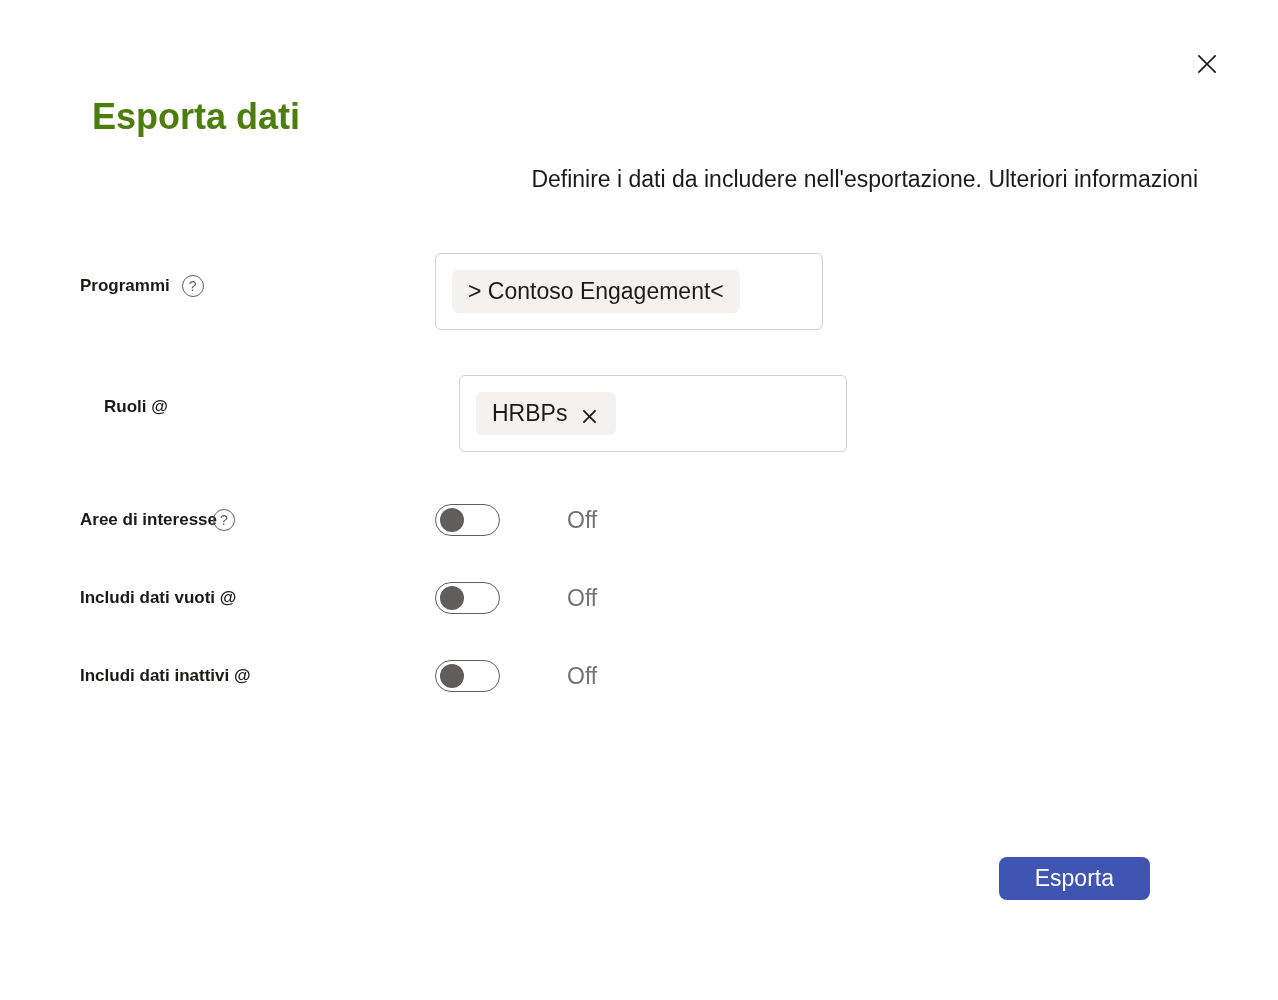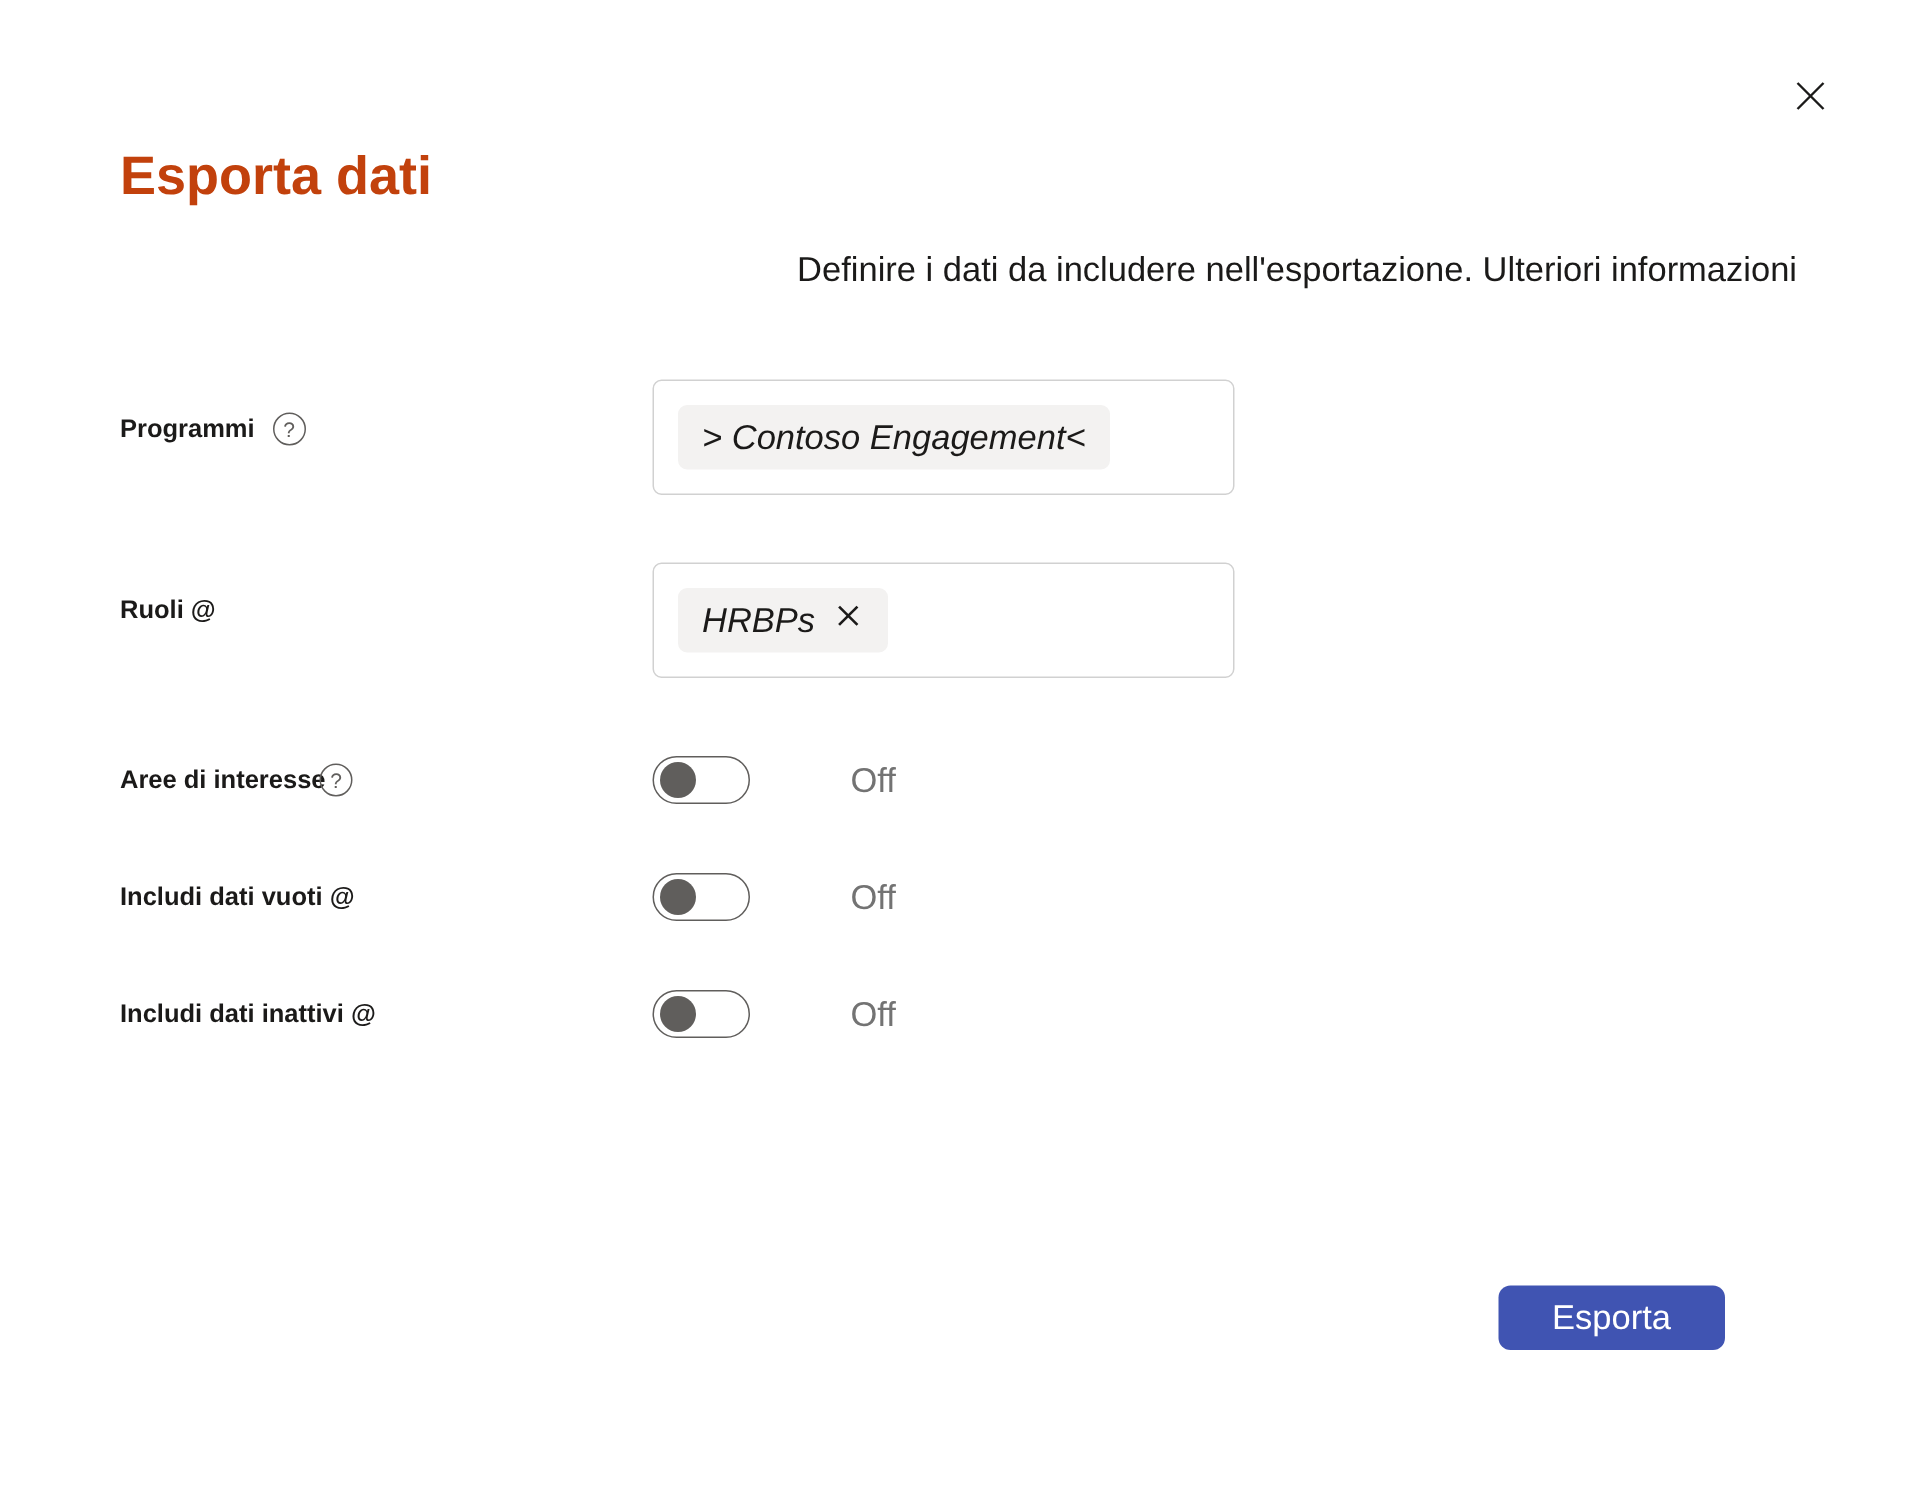--- a/index.html
+++ b/index.html
@@ -41,23 +41,24 @@
     }
     
     .close-button svg {
       width: 26px;
       height: 26px;
     }
     
     .dialog-title {
       font-size: 36px;
       font-weight: 600;
-      color: #c2410c;
+      color: #4d7c0f;
       margin-bottom: 28px;
       margin-top: 36px;
+      margin-left: 12px;
     }
     
     .dialog-subtitle {
       font-size: 23px;
       font-weight: 400;
       color: #1b1a19;
       margin-bottom: 60px;
       text-align: right;
     }
     
@@ -105,27 +106,26 @@
     .input-box {
       width: 388px;
       border: 1px solid #d1d1d1;
       border-radius: 6px;
       padding: 16px 16px;
       background: #ffffff;
     }
     
     .chip {
       display: inline-flex;
-      align-items: flex-start;
+      align-items: flex-end;
       background: #f3f2f1;
       border-radius: 6px;
       padding: 8px 16px;
       font-size: 23px;
       color: #1b1a19;
-      font-style: italic;
     }
     
     .chip-remove {
       margin-left: 12px;
       display: inline-flex;
       align-items: center;
       justify-content: center;
       cursor: pointer;
       background: transparent;
       border: none;
@@ -225,21 +225,21 @@
       <span class="help-icon">?</span>
     </div>
     <div class="input-box">
       <span class="chip">
         <span>&gt; Contoso Engagement&lt;</span>
       </span>
     </div>
   </div>
 
   <div class="form-row tall" style="margin-top:20px;">
-    <div class="form-label-container" style="padding-top:22px;">
+    <div class="form-label-container" style="padding-top:22px;margin-left:24px;">
       <span class="form-label">Ruoli @</span>
     </div>
     <div class="input-box">
       <span class="chip">
         <span>HRBPs</span>
         <button class="chip-remove">
           <svg viewBox="0 0 24 24" fill="none" stroke="#1b1a19" stroke-width="2">
             <line x1="5" y1="5" x2="19" y2="19"></line>
             <line x1="19" y1="5" x2="5" y2="19"></line>
           </svg>

